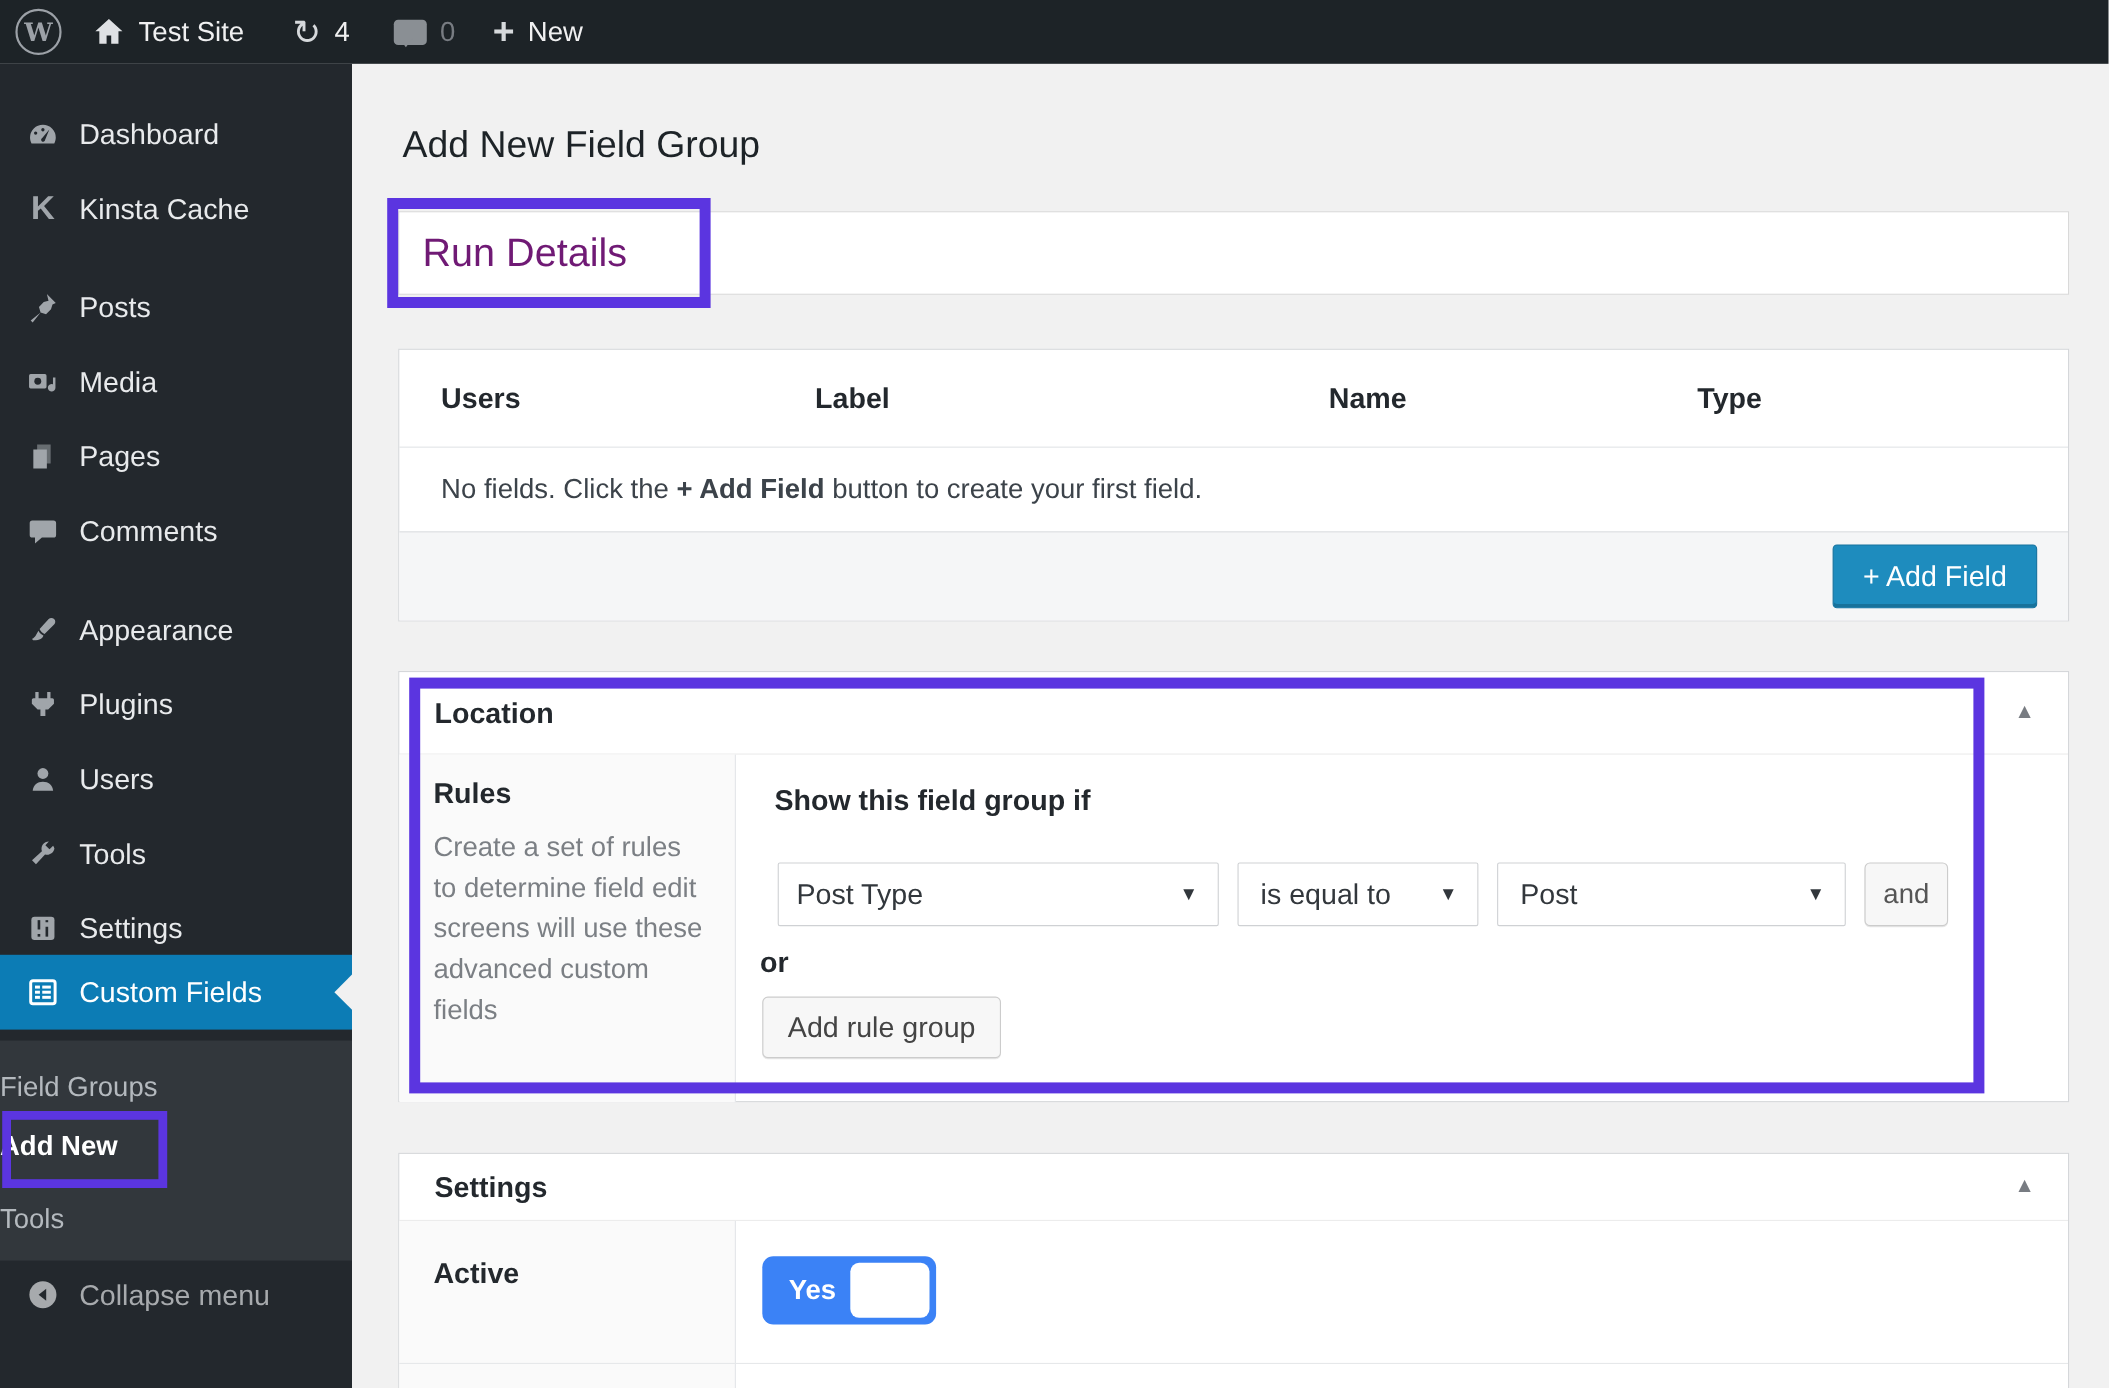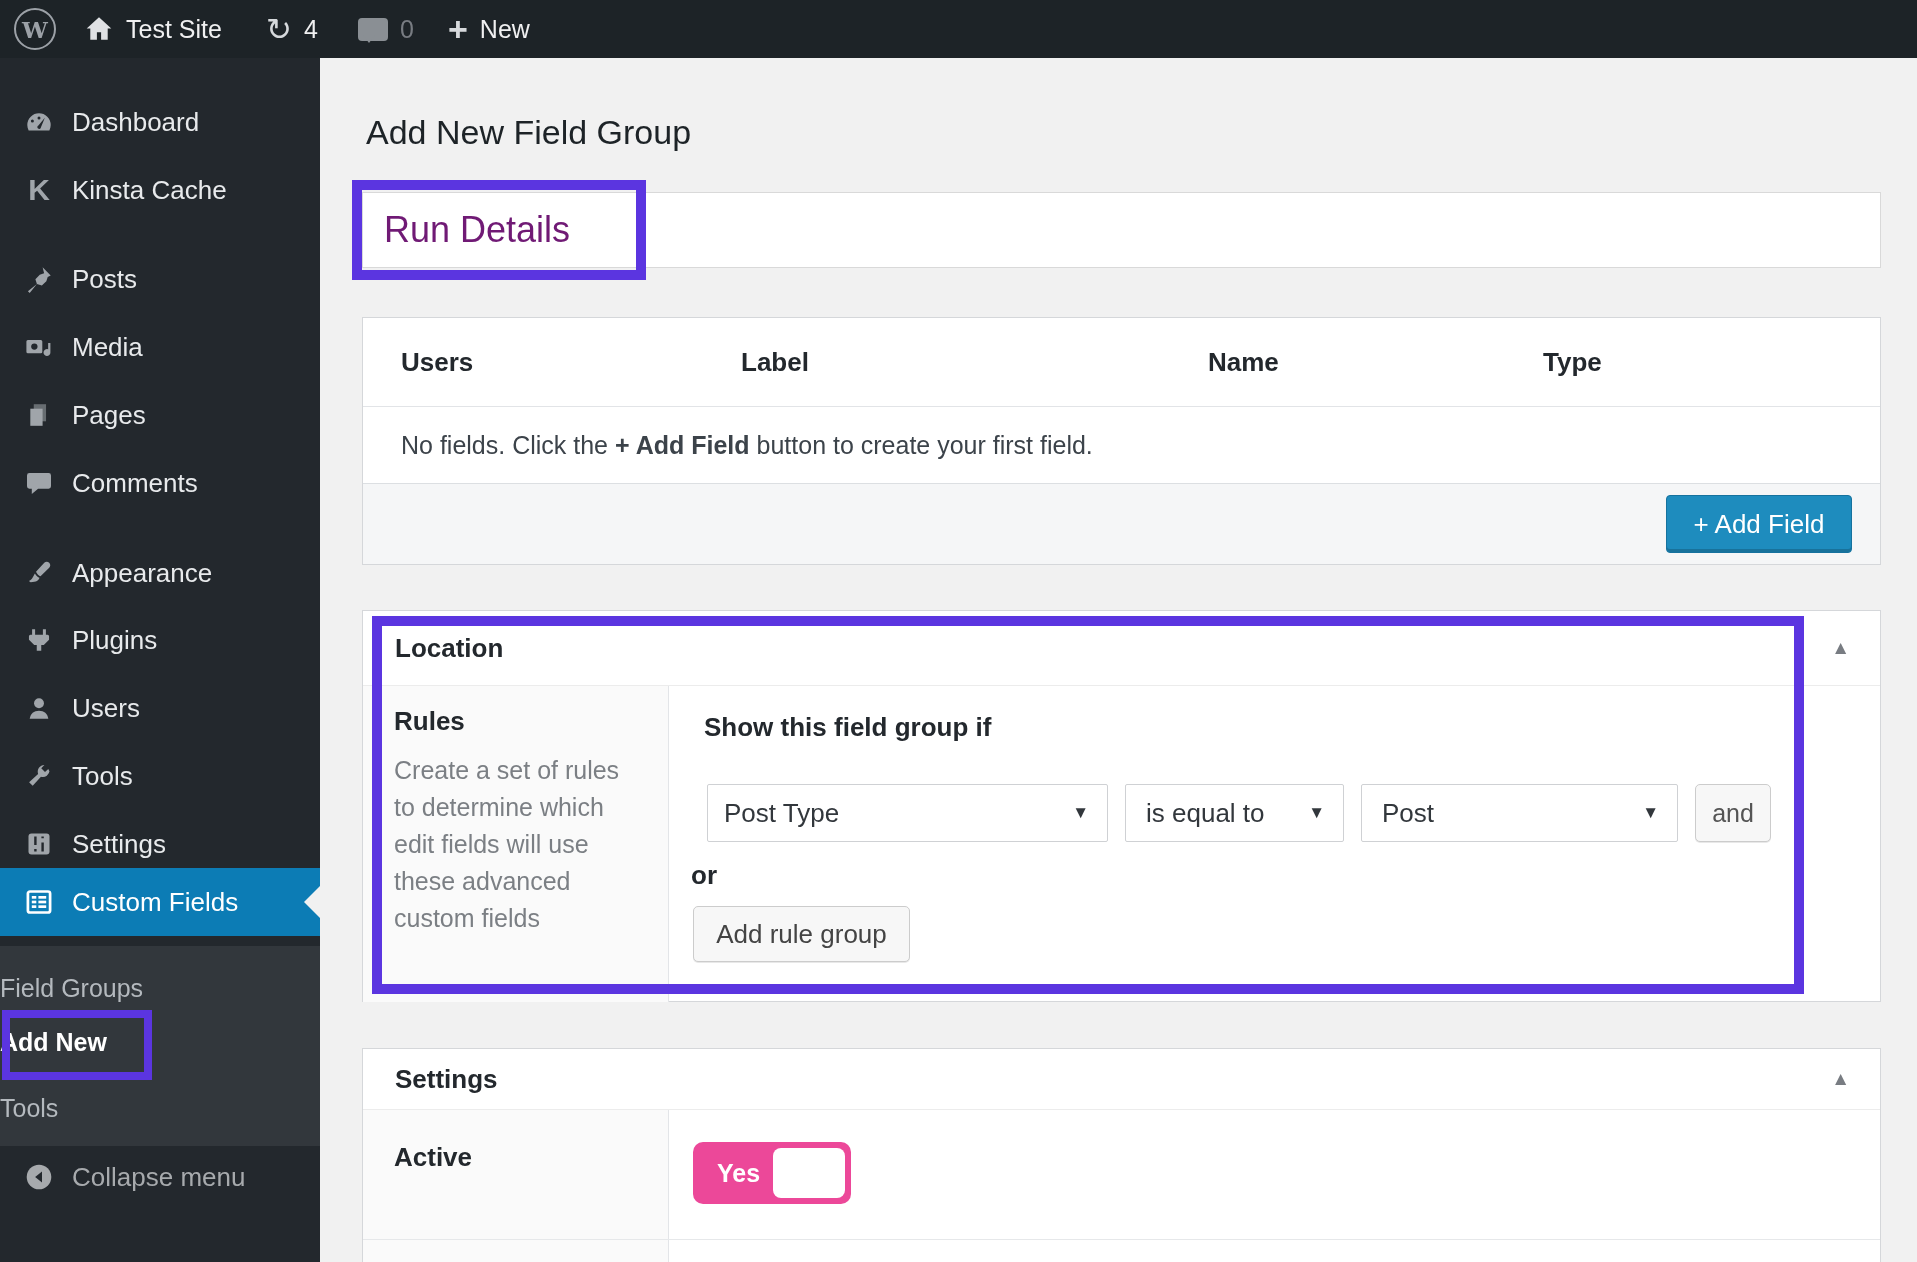--- a/index.html
+++ b/index.html
@@ -73,21 +73,21 @@
     box-shadow:0 1px 0 #e8e8e8;}
   #and-btn{position:absolute;left:1332px;top:98px;width:76px;height:58px;font-size:25px;}
   #or-label{position:absolute;left:328px;top:174px;font-size:26px;font-weight:700;color:#23282d;}
   #add-rule-btn{position:absolute;left:330px;top:220px;width:217px;height:56px;font-size:26px;color:#444;}
   #location-highlight{left:9px;top:5px;width:1432px;height:378px;}
   
   #settings-panel{left:42px;top:990px;width:1519px;height:216px;}
   #settings-panel .panel-header{height:60px;}
   #settings-panel .panel-body{height:154px;}
   #active-label{position:absolute;left:31px;top:32px;font-size:26px;font-weight:700;color:#23282d;z-index:2;}
-  #active-toggle{position:absolute;left:330px;top:32px;width:158px;height:62px;background:#ec4899;border-radius:10px;cursor:pointer;}
+  #active-toggle{position:absolute;left:330px;top:32px;width:158px;height:62px;background:#3b82f6;border-radius:10px;cursor:pointer;}
   #toggle-knob{position:absolute;right:6px;top:6px;width:72px;height:50px;background:#fff;border-radius:8px;}
   #toggle-label{position:absolute;left:24px;top:0;height:62px;display:flex;align-items:center;color:#fff;font-size:25px;font-weight:600;}
   #settings-row-divider{position:absolute;left:0;top:129px;width:100%;border-top:1px solid #e6e8ea;z-index:3;}
 </style>
 </head>
 <body>
 
 <div id="adminbar">
   <span class="ab-item" style="left:14px">
     <span class="wp-circle">W</span>
@@ -287,21 +287,21 @@
   </div>
 
   <div class="panel" id="location-panel">
     <div class="panel-header">
       <span class="panel-title">Location</span>
       <span class="collapse-arrow">▲</span>
     </div>
     <div class="panel-body">
       <div class="left-col"></div>
       <div id="rules-label">Rules</div>
-      <div id="rules-desc">Create a set of rules to determine which edit fields will use these advanced custom fields</div>
+      <div id="rules-desc">Create a set of rules to determine field edit screens will use these advanced custom fields</div>
 
       <div id="show-if-label">Show this field group if</div>
 
       <div class="sel" id="sel-param">
         <span>Post Type</span>
         <span class="caret">▼</span>
       </div>
       <div class="sel" id="sel-operator">
         <span>is equal to</span>
         <span class="caret">▼</span>

